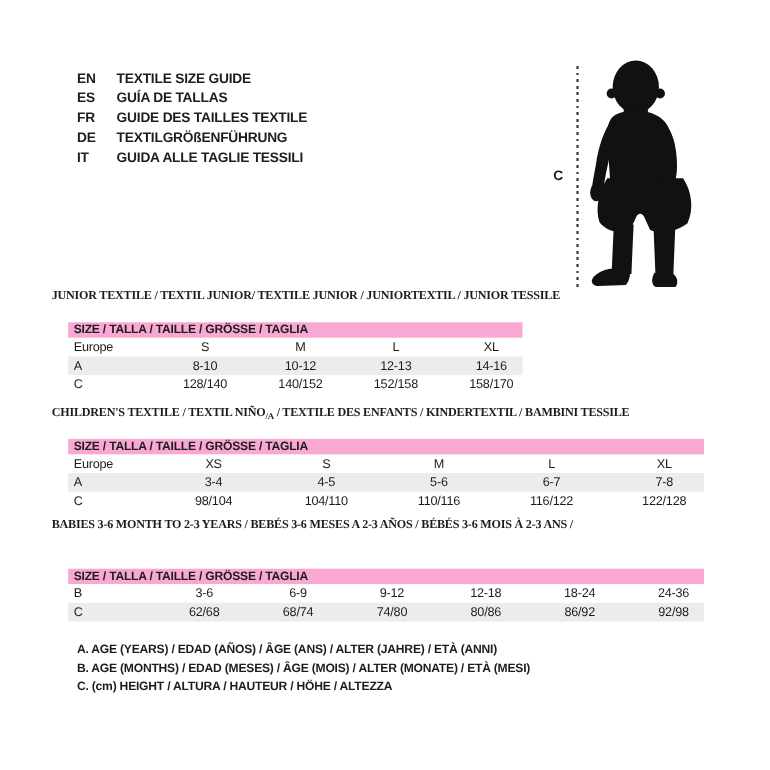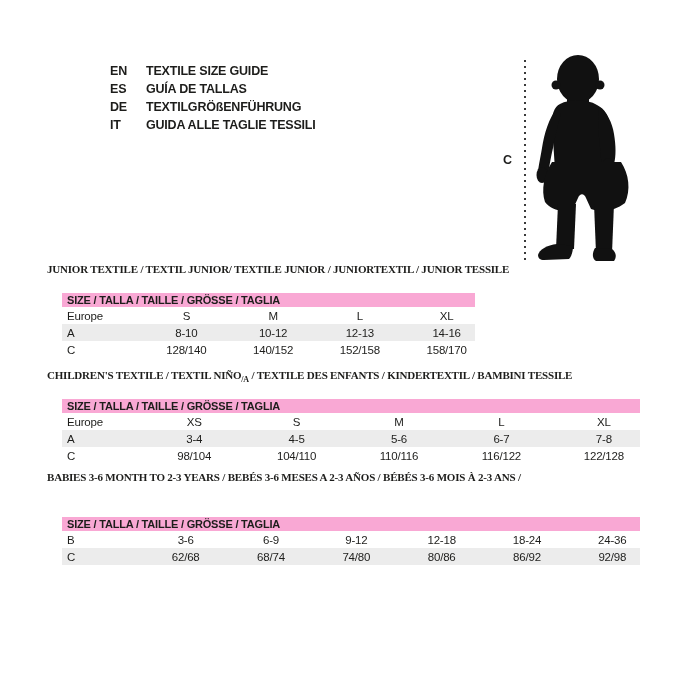--- a/index.html
+++ b/index.html
@@ -4,21 +4,21 @@
 <style>
   html,body{margin:0;padding:0;}
   body{
     width:700px;height:700px;position:relative;background:#ffffff;
     font-family:"Liberation Sans","DejaVu Sans",sans-serif;
     color:#1d1d1b;-webkit-font-smoothing:antialiased;
   }
   .canvas{position:absolute;inset:0;width:700px;height:700px;overflow:hidden;}
 
   
-  .lang-block{position:absolute;left:70px;top:62px;margin-left:40px;}
+  .lang-block{position:absolute;left:70px;top:62px;}
   .lang-row{display:flex;height:18px;align-items:center;}
   .lang-code{width:36px;font-size:12.5px;font-weight:700;letter-spacing:-0.2px;}
   .lang-label{font-size:12.5px;font-weight:700;letter-spacing:-0.2px;}
 
   
   .figure-line{
     position:absolute;left:524px;top:60px;width:2px;height:202px;
     background:repeating-linear-gradient(to bottom,#3a3a3a 0 2.5px,transparent 2.5px 6px);
   }
   .figure-label{position:absolute;left:503px;top:153px;font-size:12.5px;font-weight:700;}
@@ -53,20 +53,24 @@
 <div class="canvas">
 
   <div class="lang-block">
     <div class="lang-row">
       <span class="lang-code">EN</span>
       <span class="lang-label">TEXTILE SIZE GUIDE</span>
     </div>
     <div class="lang-row">
       <span class="lang-code">ES</span>
       <span class="lang-label">GUÍA DE TALLAS</span>
+    </div>
+    <div class="lang-row">
+      <span class="lang-code">FR</span>
+      <span class="lang-label">GUIDE DES TAILLES TEXTILE</span>
     </div>
     <div class="lang-row">
       <span class="lang-code">DE</span>
       <span class="lang-label">TEXTILGRÖßENFÜHRUNG</span>
     </div>
     <div class="lang-row">
       <span class="lang-code">IT</span>
       <span class="lang-label">GUIDA ALLE TAGLIE TESSILI</span>
     </div>
   </div>
@@ -163,14 +167,19 @@
       <span class="lbl">C</span>
       <span class="cell">62/68</span>
       <span class="cell">68/74</span>
       <span class="cell">74/80</span>
       <span class="cell">80/86</span>
       <span class="cell">86/92</span>
       <span class="cell">92/98</span>
     </div>
   </div>
 
+  <div class="footnotes">
+    <div class="footnote">A. AGE (YEARS) / EDAD (AÑOS) / ÂGE (ANS) / ALTER (JAHRE) / ETÀ (ANNI)</div>
+    <div class="footnote">B. AGE (MONTHS) / EDAD (MESES) / ÂGE (MOIS) / ALTER (MONATE) / ETÀ (MESI)</div>
+    <div class="footnote">C. (cm) HEIGHT / ALTURA / HAUTEUR / HÖHE / ALTEZZA</div>
+  </div>
 
 </div>
 
 </body></html>

